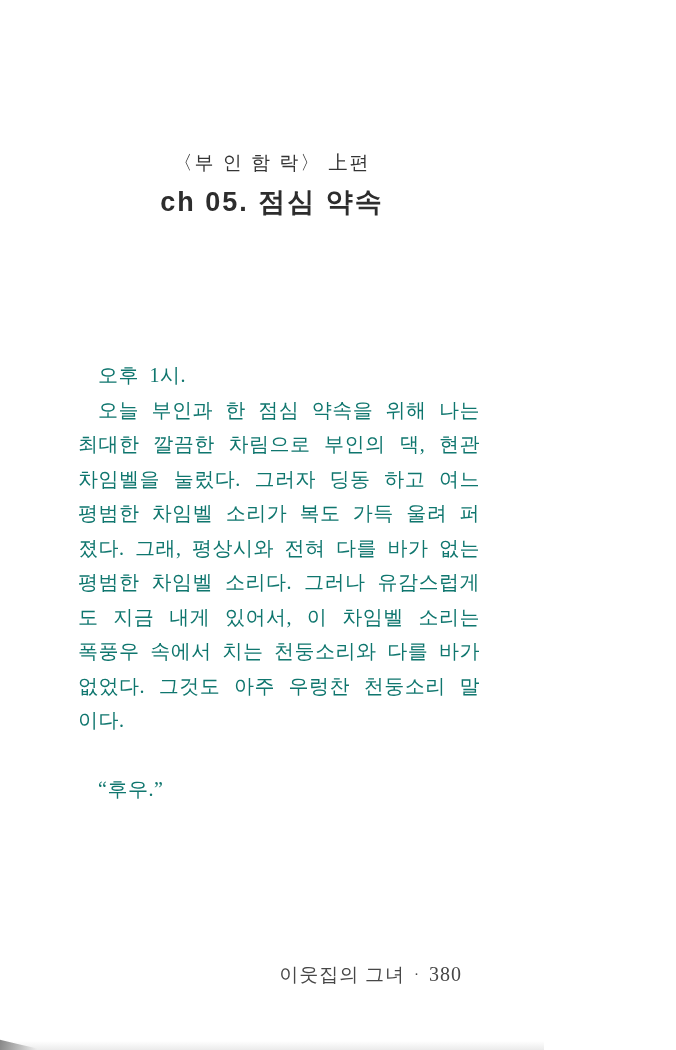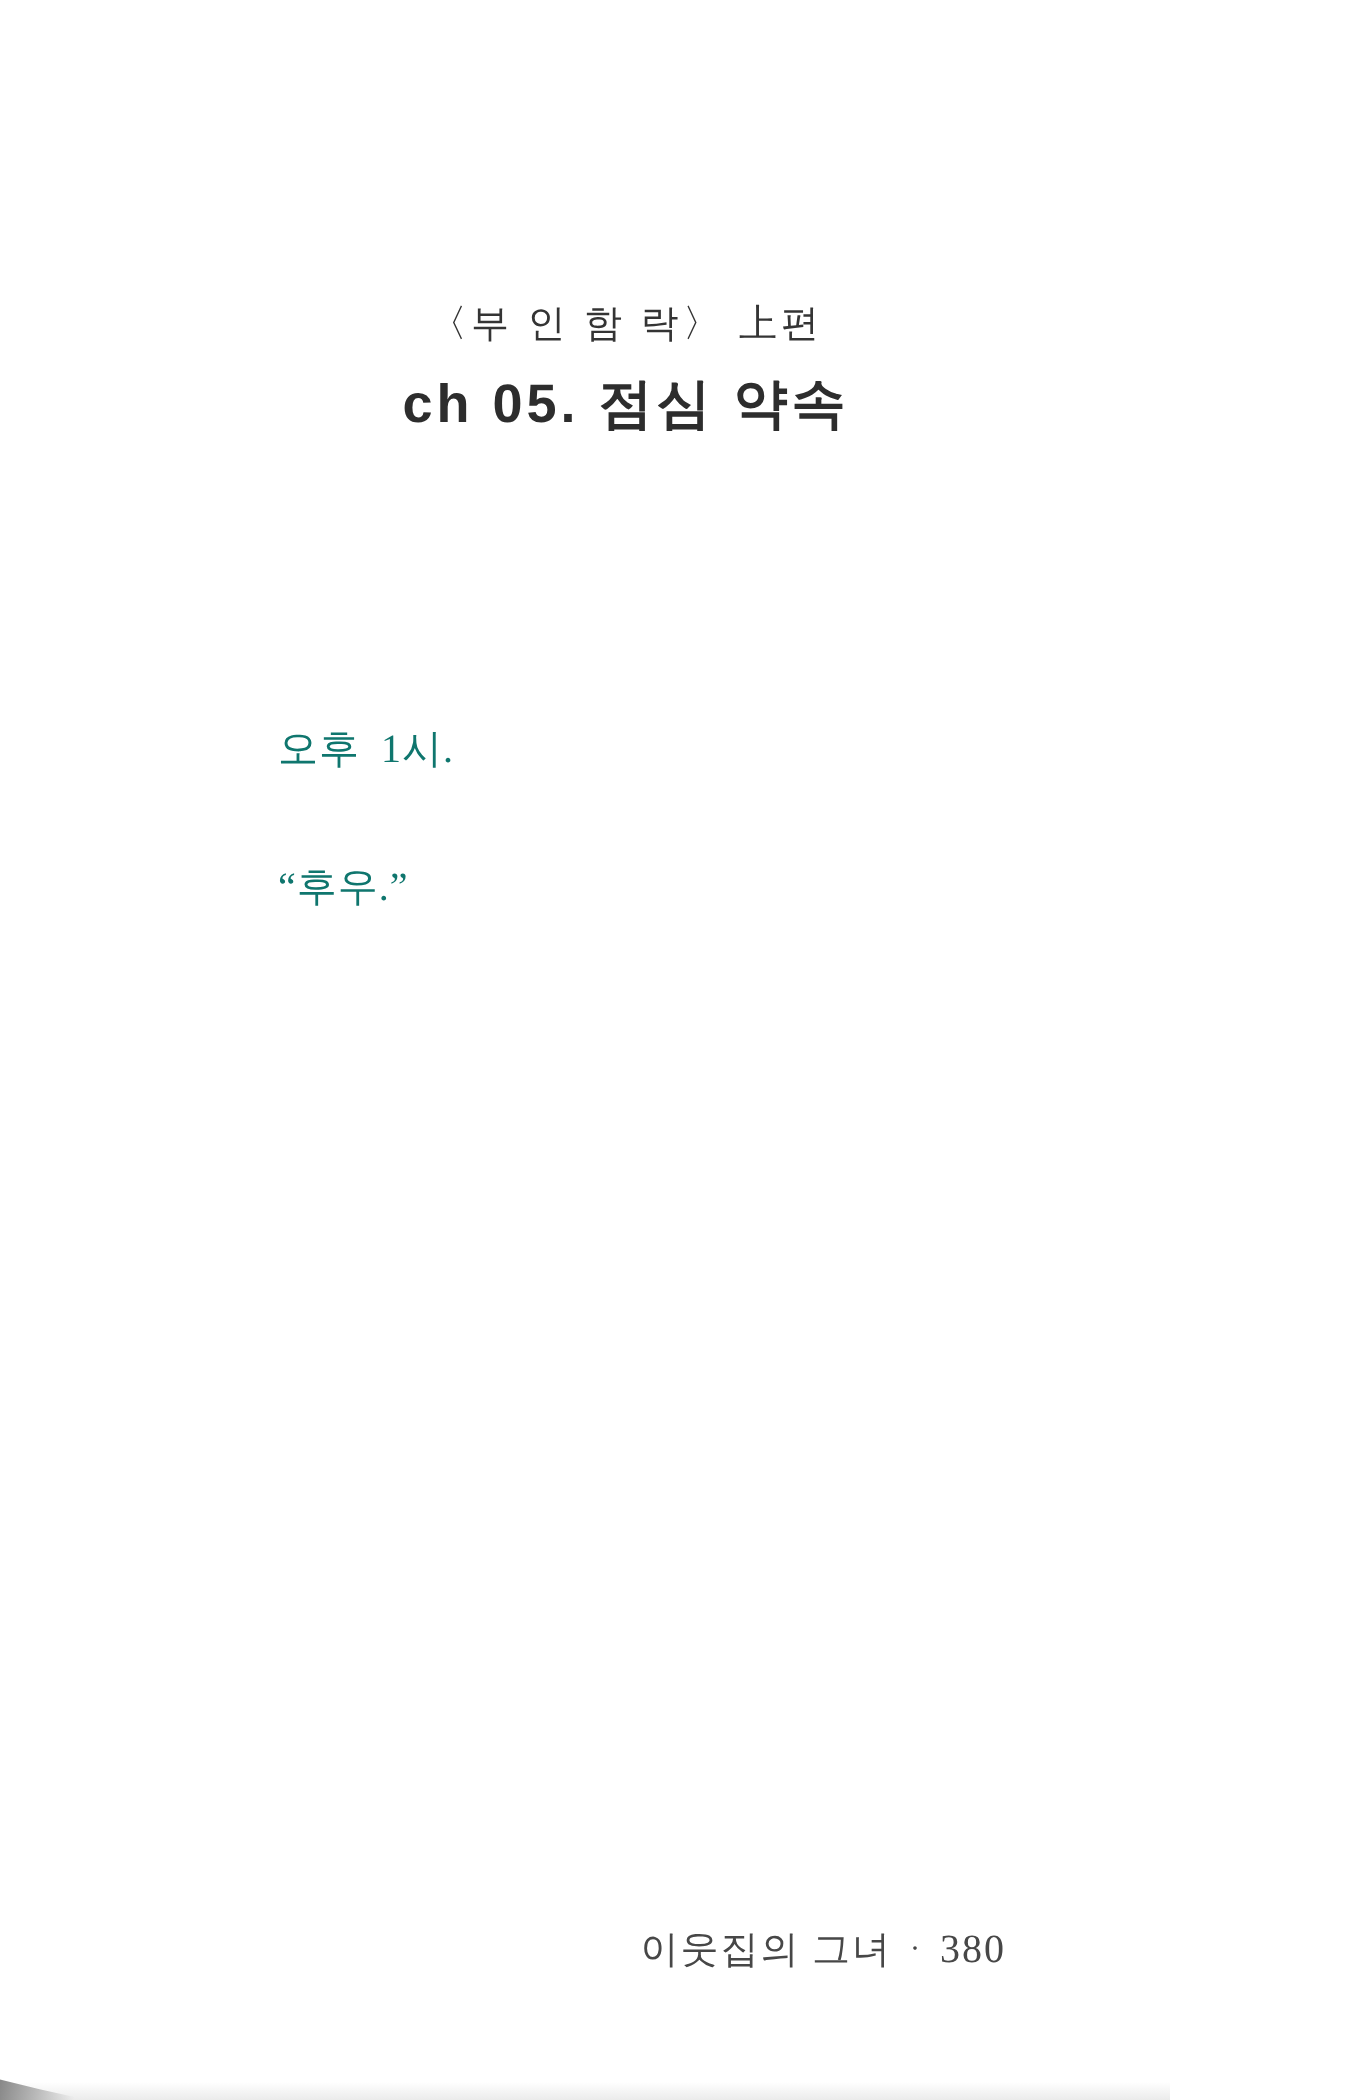--- a/index.html
+++ b/index.html
@@ -6,21 +6,20 @@
     margin: 0;
     padding: 0;
     background: #ffffff;
   }
   .page {
     position: relative;
     width: 544px;
     height: 1050px;
     background: #ffffff;
     overflow: hidden;
-    padding-left: 41px;
   }
   
   .chapter-header {
     padding-top: 147px;
     text-align: center;
     font-family: "Liberation Sans", sans-serif;
     color: #343434;
   }
   .series-title {
     font-size: 19px;
@@ -104,20 +103,21 @@
 
 <div class="page">
 
   <header class="chapter-header">
     <div class="series-title">〈부 인 함 락〉 上편</div>
     <div class="chapter-title">ch 05. 점심 약속</div>
   </header>
 
   <main class="body-text">
     <p class="para">오후 1시.</p>
+    <p class="para">오늘 부인과 한 점심 약속을 위해 나는 최대한 깔끔한 차림으로 부인의 댁, 현관 차임벨을 눌렀다. 그러자 딩동 하고 여느 평범한 차임벨 소리가 복도 가득 울려 퍼졌다. 그래, 평상시와 전혀 다를 바가 없는 평범한 차임벨 소리다. 그러나 유감스럽게도 지금 내게 있어서, 이 차임벨 소리는 폭풍우 속에서 치는 천둥소리와 다를 바가 없었다. 그것도 아주 우렁찬 천둥소리 말이다.</p>
     <p class="para gap">“후우.”</p>
   </main>
 
   <footer class="page-footer">
     <span>이웃집의 그녀</span><span class="footer-dot">·</span><span class="footer-pagenum">380</span>
   </footer>
 
   <div class="bottom-shade"></div>
   <div class="corner-smudge"></div>
 

